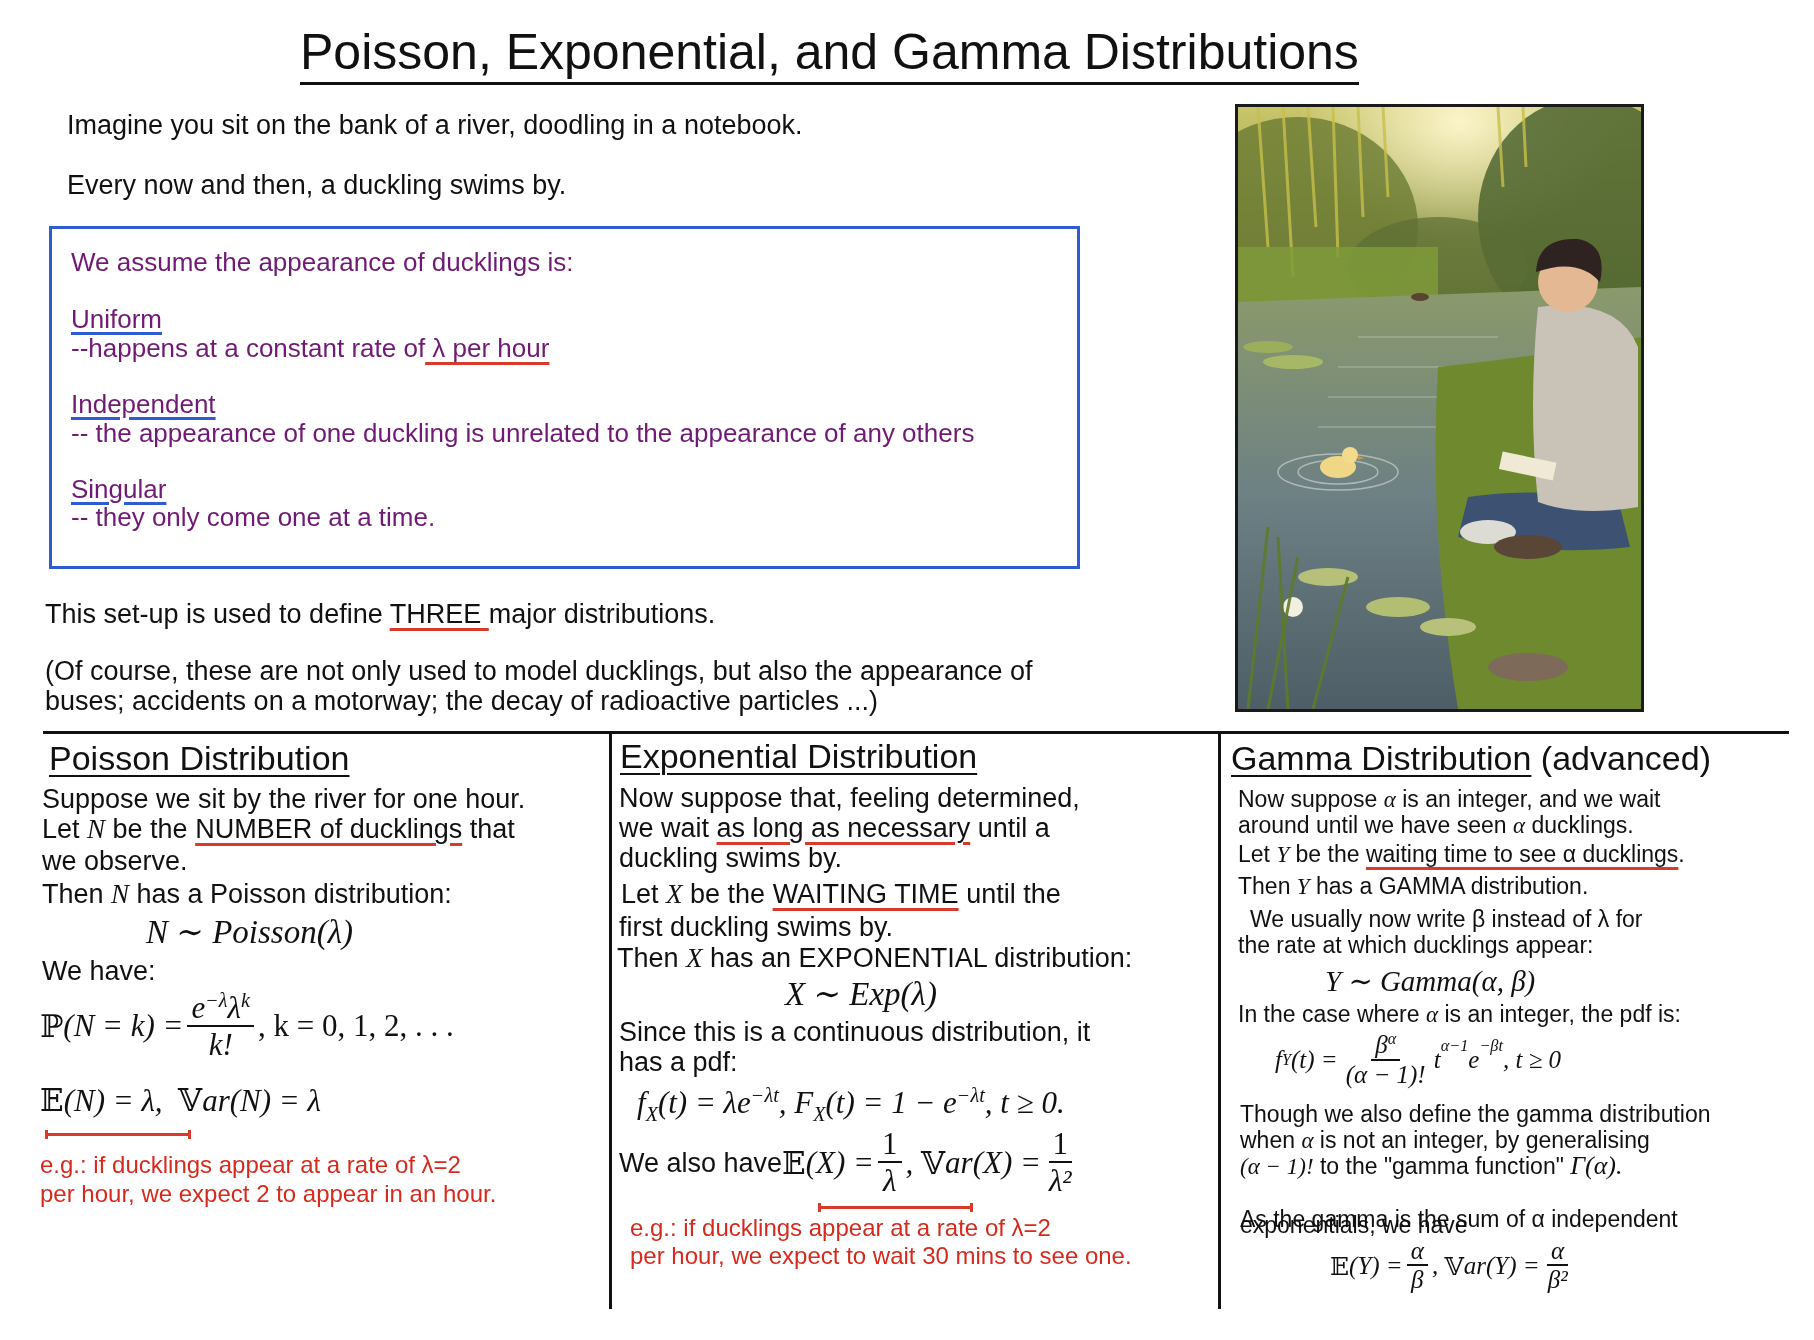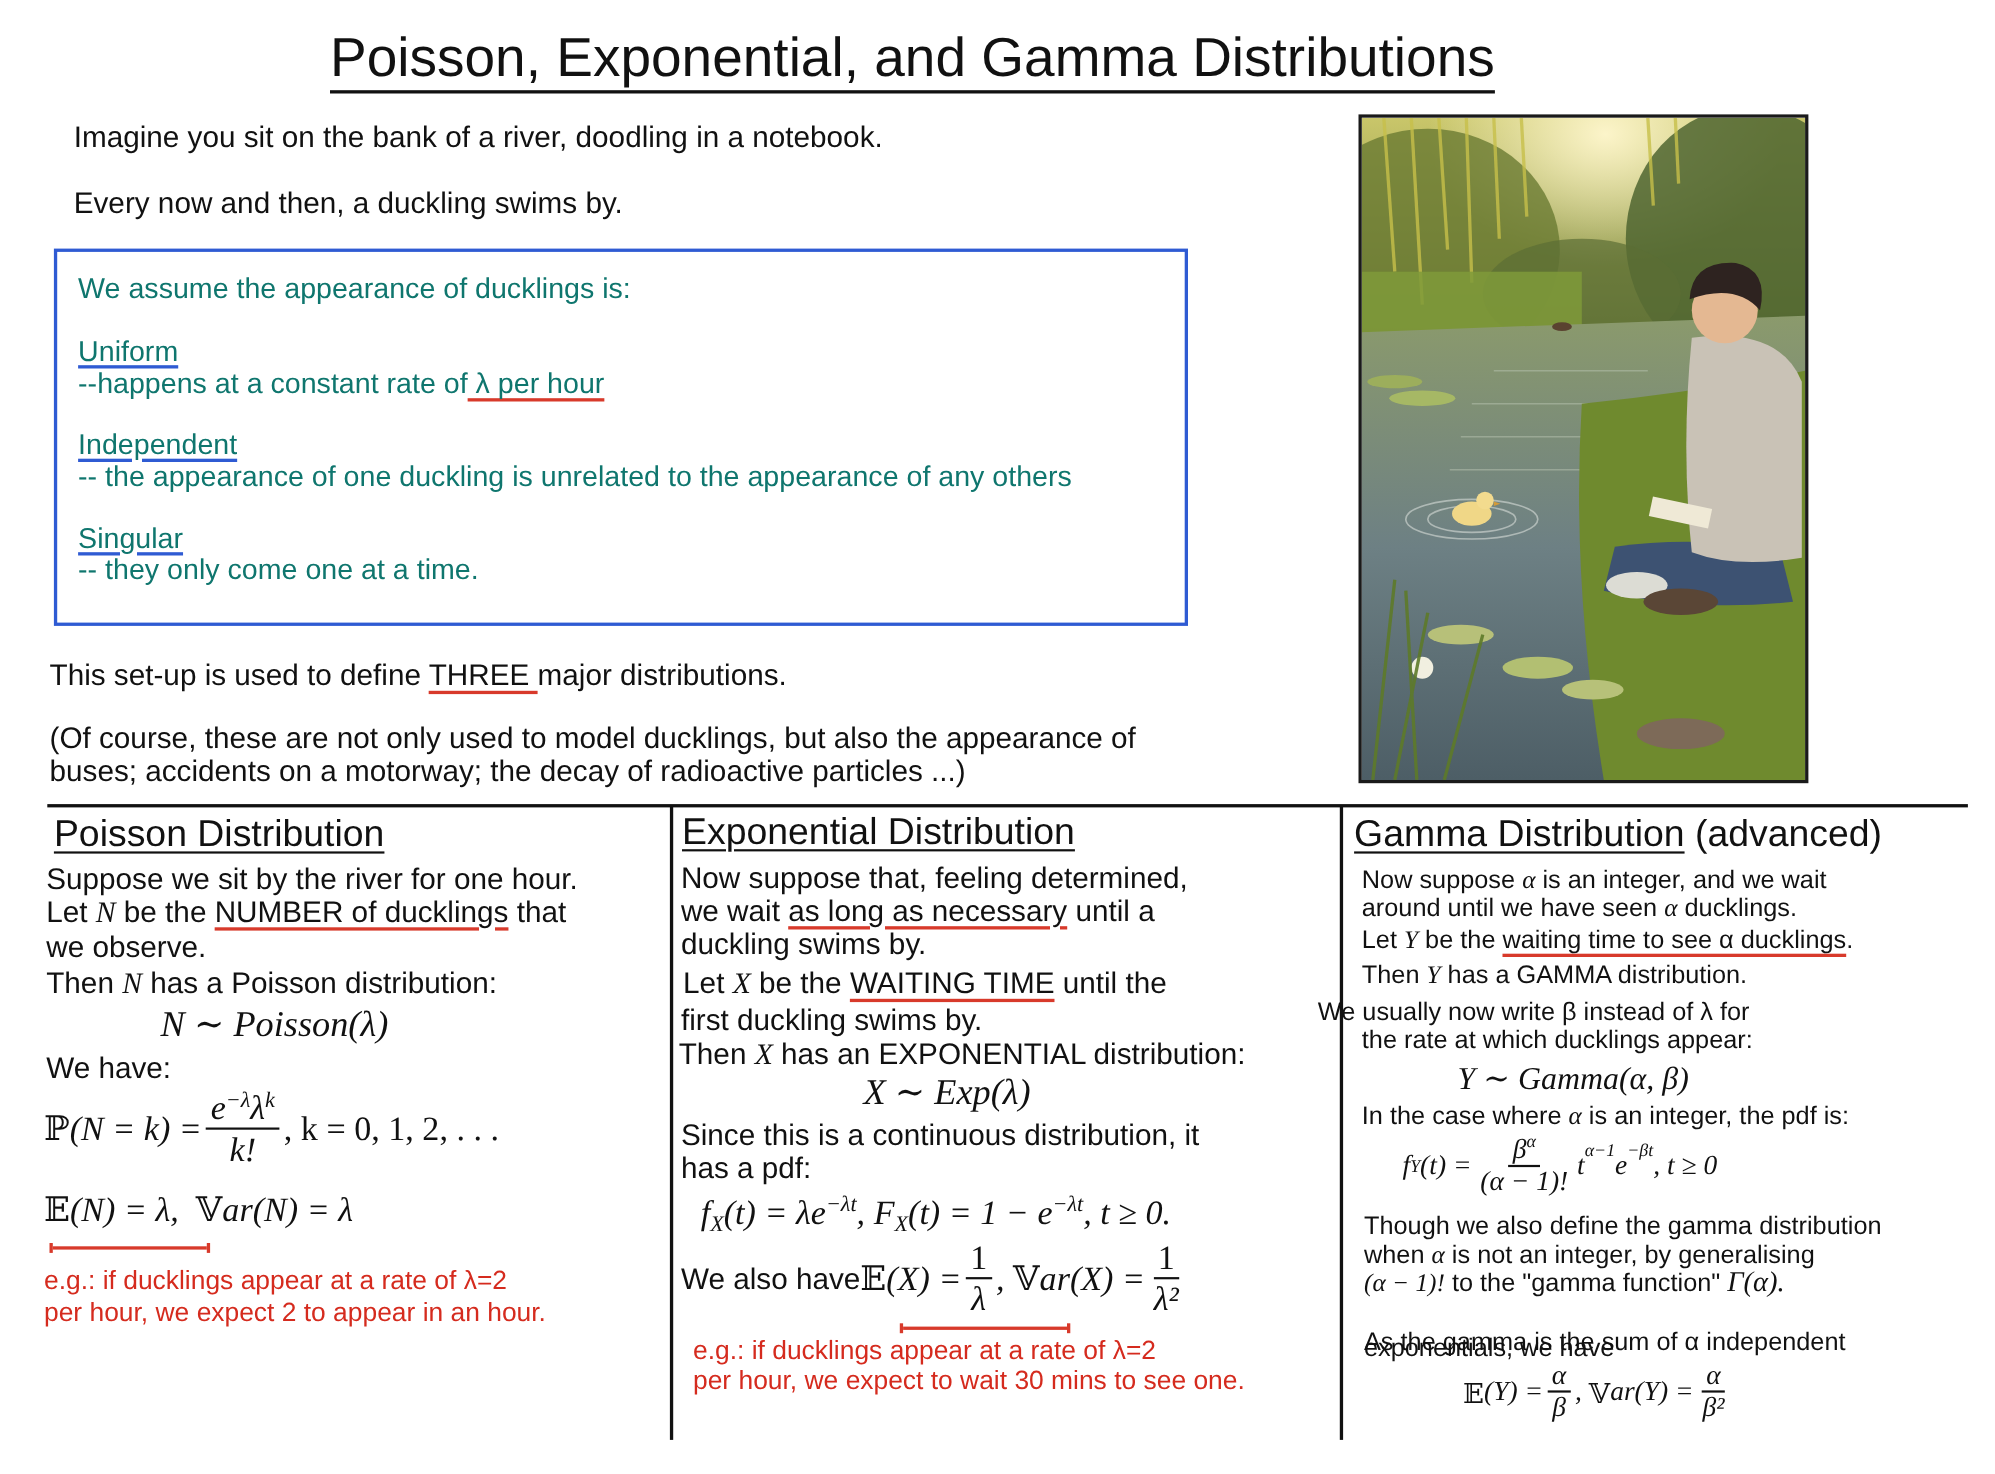--- a/index.html
+++ b/index.html
@@ -3,21 +3,21 @@
 <meta charset="utf-8">
 <style>
   html, body { margin:0; padding:0; background:#ffffff; }
   body { width:1814px; height:1340px; position:relative; overflow:hidden;
          font-family:"Liberation Sans", sans-serif; color:#111; }
   .abs { position:absolute; }
   .title { left:300px; top:22px; font-size:50px; line-height:60px; white-space:nowrap;
            border-bottom:3px solid #111; padding-bottom:0px; }
   .intro { font-size:27px; line-height:32px; white-space:nowrap; }
   .box { left:49px; top:226px; width:1031px; height:343px; border:3px solid #2f5bd3; box-sizing:border-box; }
-  .purple { color:#0f766e; font-size:26px; line-height:29px; white-space:nowrap; }
+  .purple { color:#701a75; font-size:26px; line-height:29px; white-space:nowrap; }
   .blue-ul { text-decoration:underline; text-decoration-color:#2f5bd3; text-decoration-thickness:3px; text-underline-offset:4px; }
   .red-ul { text-decoration:underline; text-decoration-color:#d83a2b; text-decoration-thickness:3px; text-underline-offset:5px; }
   .black-ul { text-decoration:underline; text-decoration-thickness:2px; text-underline-offset:5px; }
   .img { left:1235px; top:104px; width:409px; height:608px; border:3px solid #1a1a1a; box-sizing:border-box; overflow:hidden; }
   .hline { left:43px; top:731px; width:1746px; height:3px; background:#111; }
   .vline { width:3px; background:#111; top:733px; height:576px; }
   .col-h { font-size:34px; line-height:40px; white-space:nowrap; }
   .t { font-size:27px; line-height:30px; white-space:nowrap; }
   .ts { font-size:23px; line-height:26px; white-space:nowrap; }
   .m { font-family:"Liberation Serif", "DejaVu Serif", serif; font-style:italic; white-space:nowrap; }
@@ -222,21 +222,21 @@
 </div>
 <div class="abs ts" style="left:1238px; top:812px;">
   <span>around until we have seen </span><span class="m">α</span><span> ducklings.</span>
 </div>
 <div class="abs ts" style="left:1238px; top:841px;">
   <span>Let </span><span class="m">Y</span><span> be the </span><span class="red-ul">waiting time to see α ducklings</span><span>.</span>
 </div>
 <div class="abs ts" style="left:1238px; top:873px;">
   <span>Then </span><span class="m">Y</span><span> has a GAMMA distribution.</span>
 </div>
-<div class="abs ts" style="left:1198px; top:906px;text-align:center;">We usually now write β instead of λ for</div>
+<div class="abs ts" style="left:1250px; top:906px;text-align:center;">We usually now write β instead of λ for</div>
 <div class="abs ts" style="left:1238px; top:932px;">the rate at which ducklings appear:</div>
 <div class="abs m" style="left:1325px; top:963px; font-size:29px; line-height:36px;">Y ∼ Gamma(α, β)</div>
 <div class="abs ts" style="left:1238px; top:1001px;">
   <span>In the case where </span><span class="m">α</span><span> is an integer, the pdf is:</span>
 </div>
 <div class="abs m" style="left:1275px; top:1027px; font-size:25px; display:flex; align-items:center; height:66px;">
   <span>f</span>
     <sub>Y</sub>
     <span>(t) =</span>
   <span class="frac">

